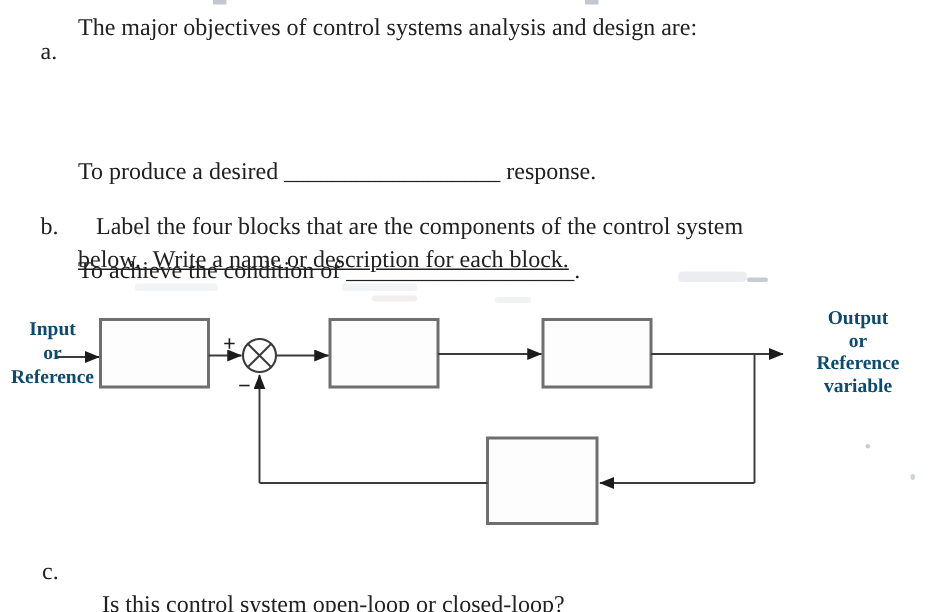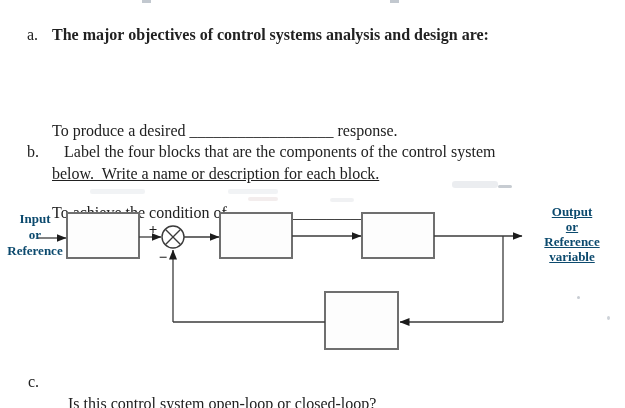--- a/index.html
+++ b/index.html
@@ -12,31 +12,31 @@
     color:#212121;
   }
   .t{
     position:absolute;
     font-size:16px;
     line-height:22px;
     white-space:pre-wrap;
     color:#212121;
   }
   .marker{width:20px;}
-  .objectives div{white-space:pre;margin-top:16px;}
+  .objectives div{white-space:pre;}
   .label-teal{
     position:absolute;
     text-align:center;
     color:#0c4a6e;
     font-size:13px;
     font-weight:bold;
   }
   .label-teal div{white-space:nowrap;}
   .input-label{left:4px;top:211px;width:62px;line-height:16px;}
-  .output-label{left:529px;top:204px;width:86px;line-height:15px;text-decoration:underline;}
+  .output-label{left:529px;top:204px;width:86px;line-height:15px;}
   svg.diagram{position:absolute;left:0;top:0;}
   .artifact{position:absolute;pointer-events:none;}
   .blank-answer{margin-left:14px;}
 </style>
 </head>
 <body>
 
 <div class="page">
 
   <div class="artifact" style="left:142px;top:0;width:9px;height:3px;background:#8f9aa8;opacity:.55;"></div>
@@ -44,21 +44,21 @@
   <div class="artifact" style="left:452px;top:181px;width:46px;height:7px;background:#e3e6ea;opacity:.7;border-radius:3px;"></div>
   <div class="artifact" style="left:498px;top:185px;width:14px;height:3px;background:#b9bfc7;opacity:.8;border-radius:2px;"></div>
   <div class="artifact" style="left:90px;top:189px;width:55px;height:5px;background:#eef0f2;opacity:.8;border-radius:2px;"></div>
   <div class="artifact" style="left:228px;top:189px;width:50px;height:5px;background:#eef0f2;opacity:.8;border-radius:2px;"></div>
   <div class="artifact" style="left:248px;top:197px;width:30px;height:4px;background:#f0e9e9;opacity:.8;border-radius:2px;"></div>
   <div class="artifact" style="left:330px;top:198px;width:24px;height:4px;background:#eceef0;opacity:.8;border-radius:2px;"></div>
   <div class="artifact" style="left:577px;top:296px;width:3px;height:3px;background:#c7ccd2;border-radius:50%;"></div>
   <div class="artifact" style="left:607px;top:316px;width:3px;height:4px;background:#cdd2d8;border-radius:50%;"></div>
 
   <div class="t marker" style="left:27px;top:24px;">a.</div>
-  <div class="t" style="left:52px;top:24px;font-weight:bold;">The major objectives of control systems analysis and design are:</div>
+  <div class="t" style="left:52px;top:8px;">The major objectives of control systems analysis and design are:</div>
 
   <div class="t objectives" style="left:52px;top:60px;">
     <div>To produce a desired __________________ response.</div>
     <div>To achieve the condition of ___________________.</div>
   </div>
 
   <div class="t marker" style="left:27px;top:141px;">b.</div>
   <div class="t" style="left:64px;top:141px;">Label the four blocks that are the components of the control system</div>
   <div class="t" style="left:52px;top:163px;text-decoration:underline;">below.  Write a name or description for each block.</div>
 

